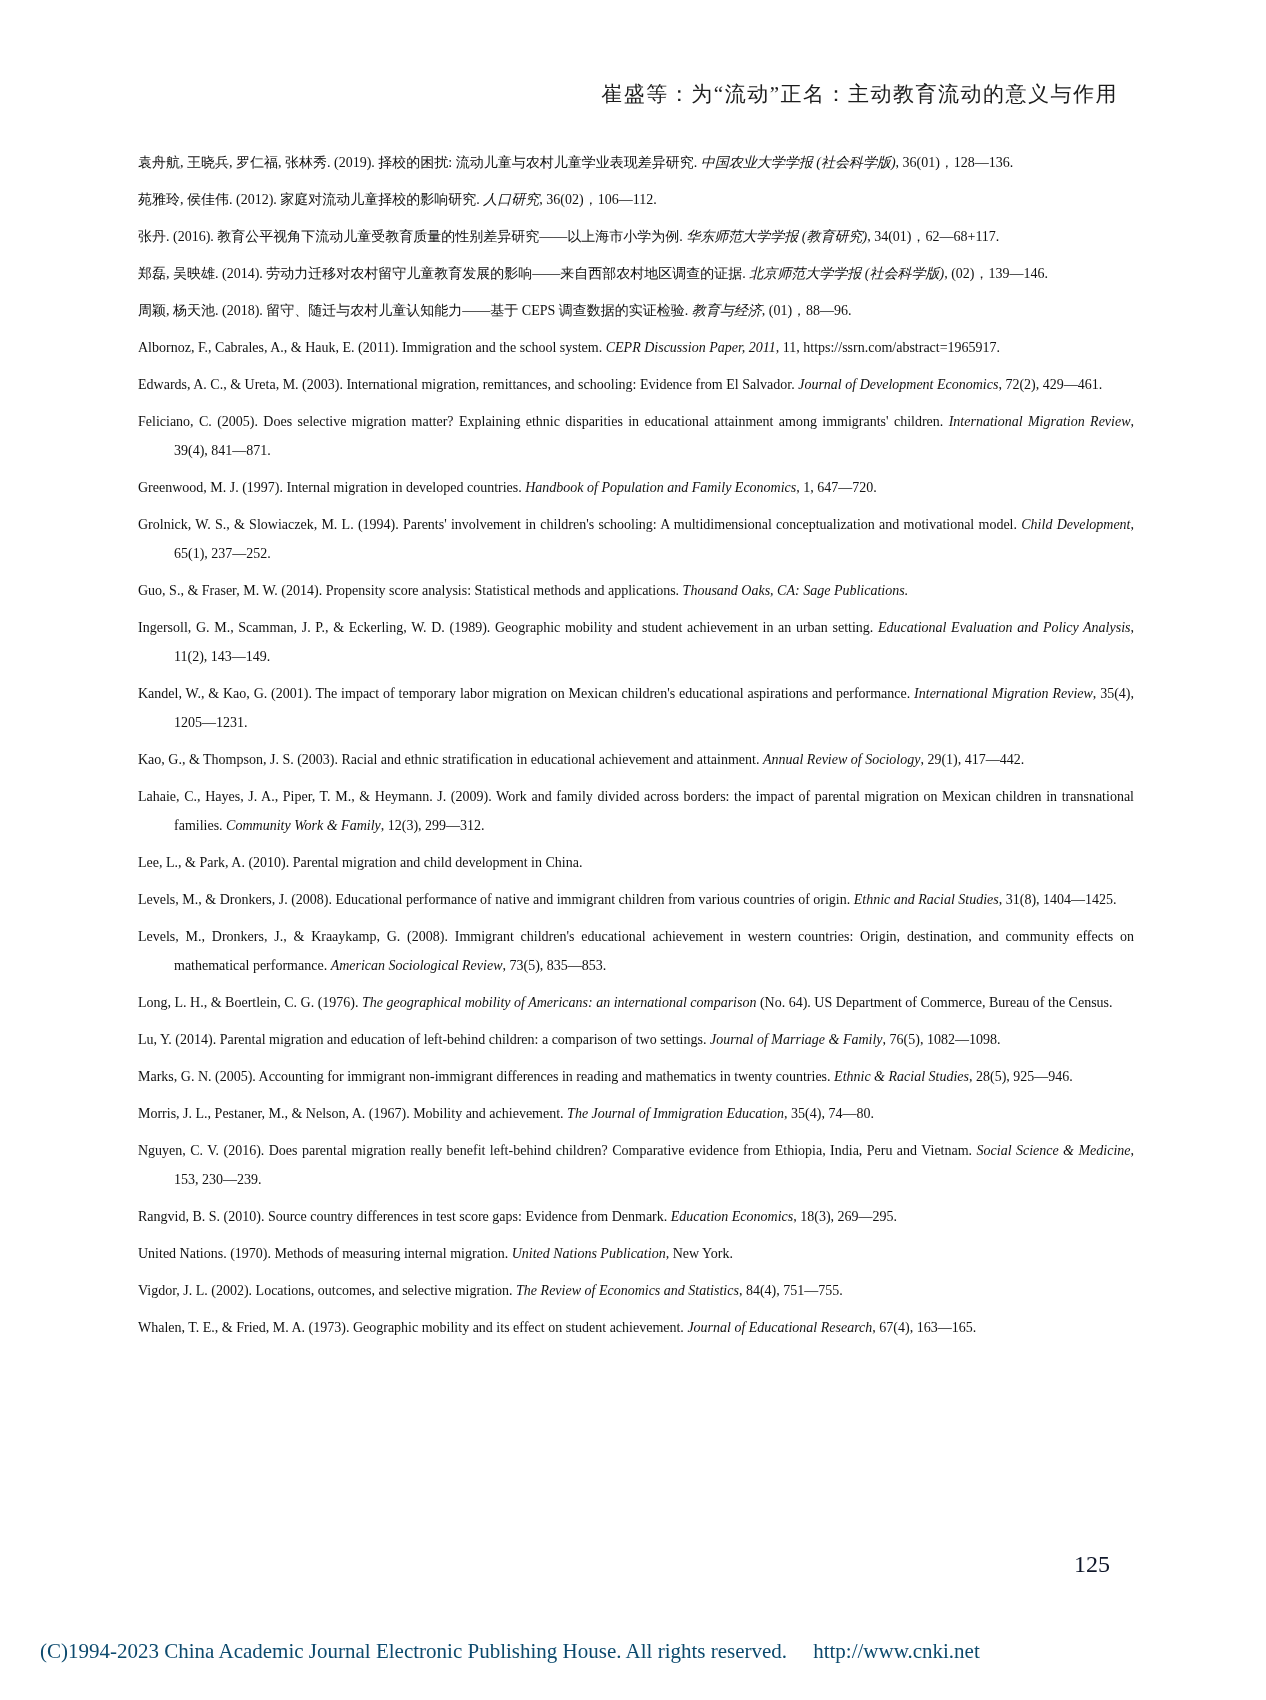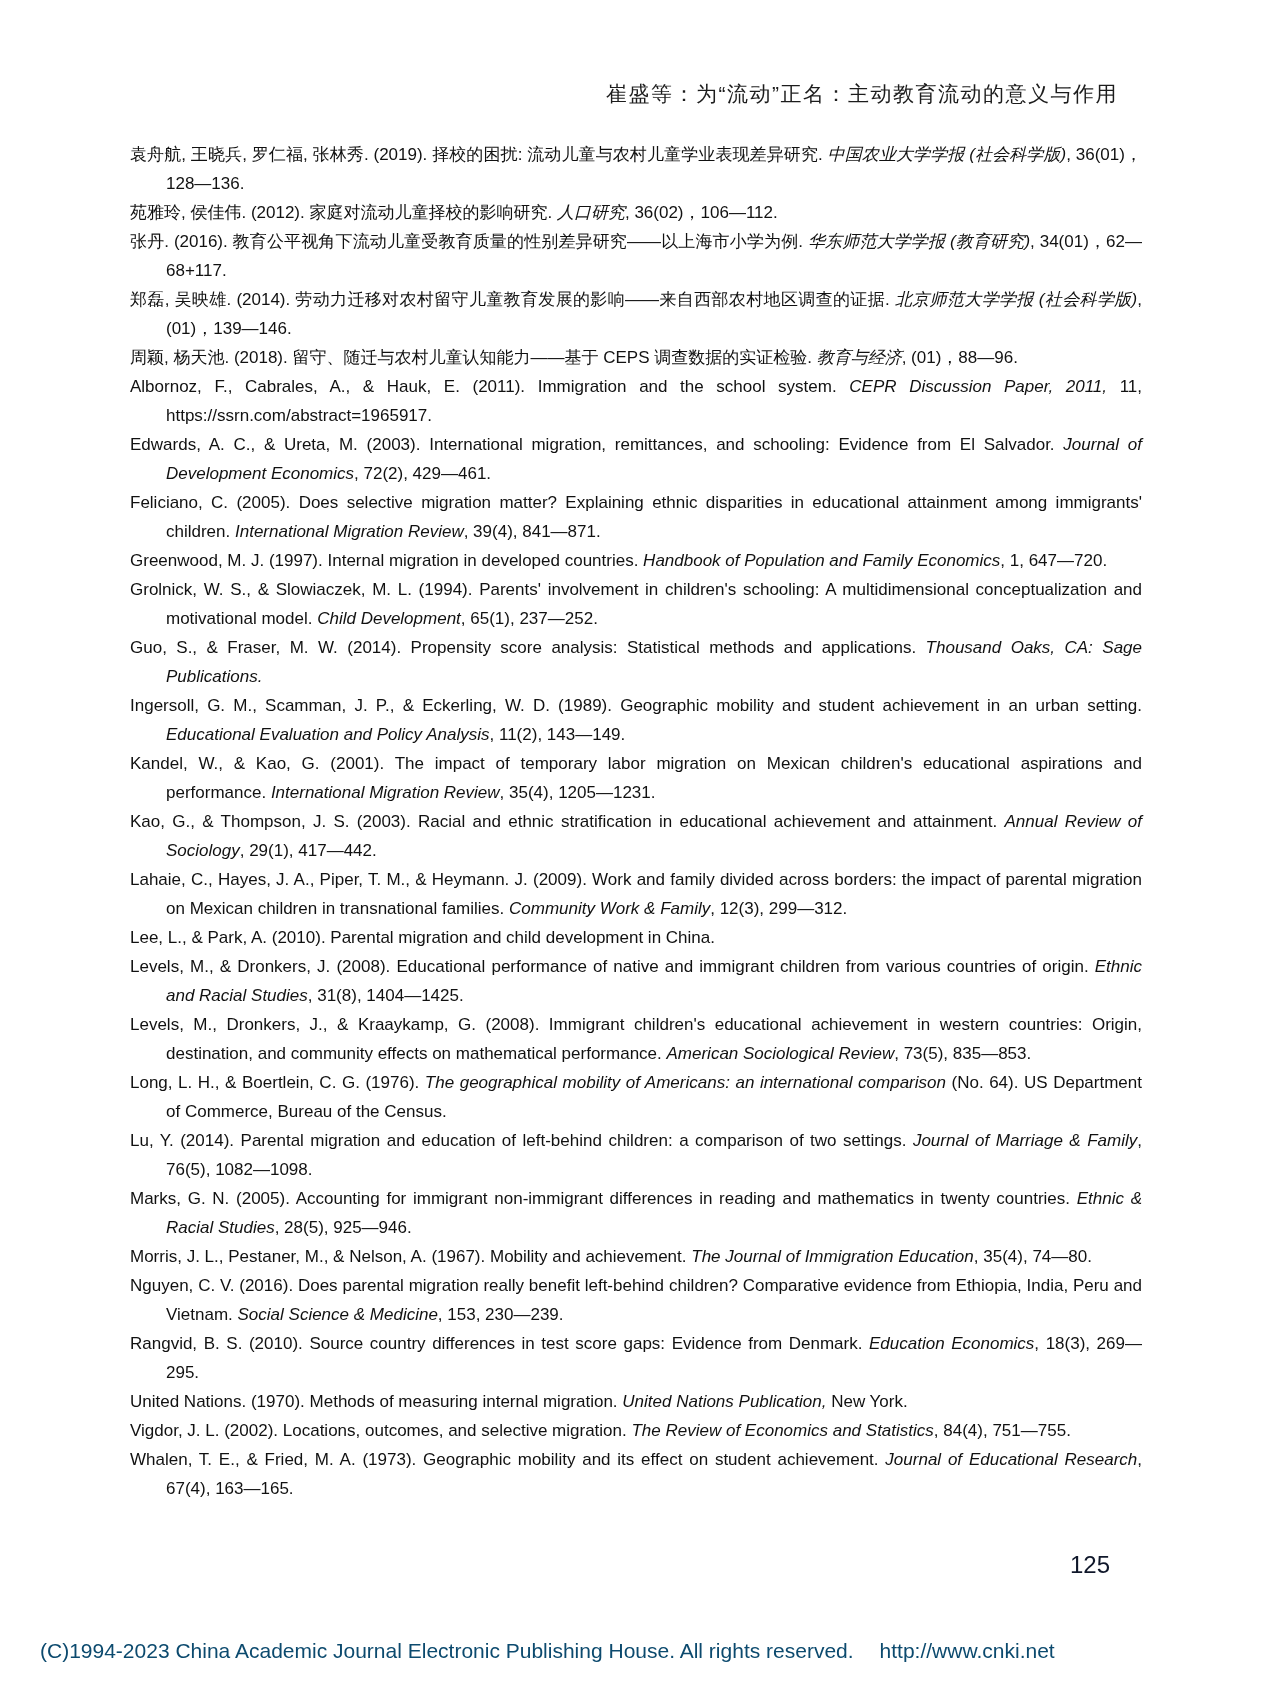--- a/index.html
+++ b/index.html
@@ -6,43 +6,43 @@
     margin: 0;
     padding: 0;
     background: #ffffff;
   }
   .page {
     position: relative;
     width: 1244px;
     height: 1700px;
     background: #ffffff;
     overflow: hidden;
-    font-family: Liberation Sans, sans-serif;
+    font-family: Liberation Serif, serif;
     color: #161616;
   }
   .running-header {
     position: absolute;
     top: 80px;
     right: 126px;
     font-size: 21px;
     letter-spacing: 1.5px;
     color: #1c1c1c;
     white-space: nowrap;
   }
   .ref-list {
     position: absolute;
     top: 140px;
     left: 130px;
     width: 1012px;
   }
   .ref {
-    margin: 0;
+    margin: 8px;
     padding-left: 36px;
     text-indent: -36px;
-    font-size: 17px;
+    font-size: 14px;
     line-height: 29px;
     text-align: justify;
     color: #111111;
   }
   .ref i {
     font-style: italic;
   }
   .page-number {
     position: absolute;
     top: 1551px;
@@ -66,21 +66,21 @@
 <body>
 
 <div class="page">
 
   <div class="running-header">崔盛等：为“流动”正名：主动教育流动的意义与作用</div>
 
   <div class="ref-list">
       <p class="ref"><span>袁舟航, 王晓兵, 罗仁福, 张林秀. (2019). 择校的困扰: 流动儿童与农村儿童学业表现差异研究. </span><i>中国农业大学学报 (社会科学版)</i><span>, 36(01)，128—136.</span></p>
       <p class="ref"><span>苑雅玲, 侯佳伟. (2012). 家庭对流动儿童择校的影响研究. </span><i>人口研究</i><span>, 36(02)，106—112.</span></p>
       <p class="ref"><span>张丹. (2016). 教育公平视角下流动儿童受教育质量的性别差异研究——以上海市小学为例. </span><i>华东师范大学学报 (教育研究)</i><span>, 34(01)，62—68+117.</span></p>
-      <p class="ref"><span>郑磊, 吴映雄. (2014). 劳动力迁移对农村留守儿童教育发展的影响——来自西部农村地区调查的证据. </span><i>北京师范大学学报 (社会科学版)</i><span>, (01)，139—146.</span></p>
+      <p class="ref"><span>郑磊, 吴映雄. (2014). 劳动力迁移对农村留守儿童教育发展的影响——来自西部农村地区调查的证据. </span><i>北京师范大学学报 (社会科学版)</i><span>, (02)，139—146.</span></p>
       <p class="ref"><span>周颖, 杨天池. (2018). 留守、随迁与农村儿童认知能力——基于 CEPS 调查数据的实证检验. </span><i>教育与经济</i><span>, (01)，88—96.</span></p>
       <p class="ref"><span>Albornoz, F., Cabrales, A., &amp; Hauk, E. (2011). Immigration and the school system. </span><i>CEPR Discussion Paper, 2011,</i><span> 11, https://ssrn.com/abstract=1965917.</span></p>
       <p class="ref"><span>Edwards, A. C., &amp; Ureta, M. (2003). International migration, remittances, and schooling: Evidence from El Salvador. </span><i>Journal of Development Economics</i><span>, 72(2), 429—461.</span></p>
       <p class="ref"><span>Feliciano, C. (2005). Does selective migration matter? Explaining ethnic disparities in educational attainment among immigrants' children. </span><i>International Migration Review</i><span>, 39(4), 841—871.</span></p>
       <p class="ref"><span>Greenwood, M. J. (1997). Internal migration in developed countries. </span><i>Handbook of Population and Family Economics</i><span>, 1, 647—720.</span></p>
       <p class="ref"><span>Grolnick, W. S., &amp; Slowiaczek, M. L. (1994). Parents' involvement in children's schooling: A multidimensional conceptualization and motivational model. </span><i>Child Development</i><span>, 65(1), 237—252.</span></p>
       <p class="ref"><span>Guo, S., &amp; Fraser, M. W. (2014). Propensity score analysis: Statistical methods and applications. </span><i>Thousand Oaks, CA: Sage Publications.</i></p>
       <p class="ref"><span>Ingersoll, G. M., Scamman, J. P., &amp; Eckerling, W. D. (1989). Geographic mobility and student achievement in an urban setting. </span><i>Educational Evaluation and Policy Analysis</i><span>, 11(2), 143—149.</span></p>
       <p class="ref"><span>Kandel, W., &amp; Kao, G. (2001). The impact of temporary labor migration on Mexican children's educational aspirations and performance. </span><i>International Migration Review</i><span>, 35(4), 1205—1231.</span></p>
       <p class="ref"><span>Kao, G., &amp; Thompson, J. S. (2003). Racial and ethnic stratification in educational achievement and attainment. </span><i>Annual Review of Sociology</i><span>, 29(1), 417—442.</span></p>

